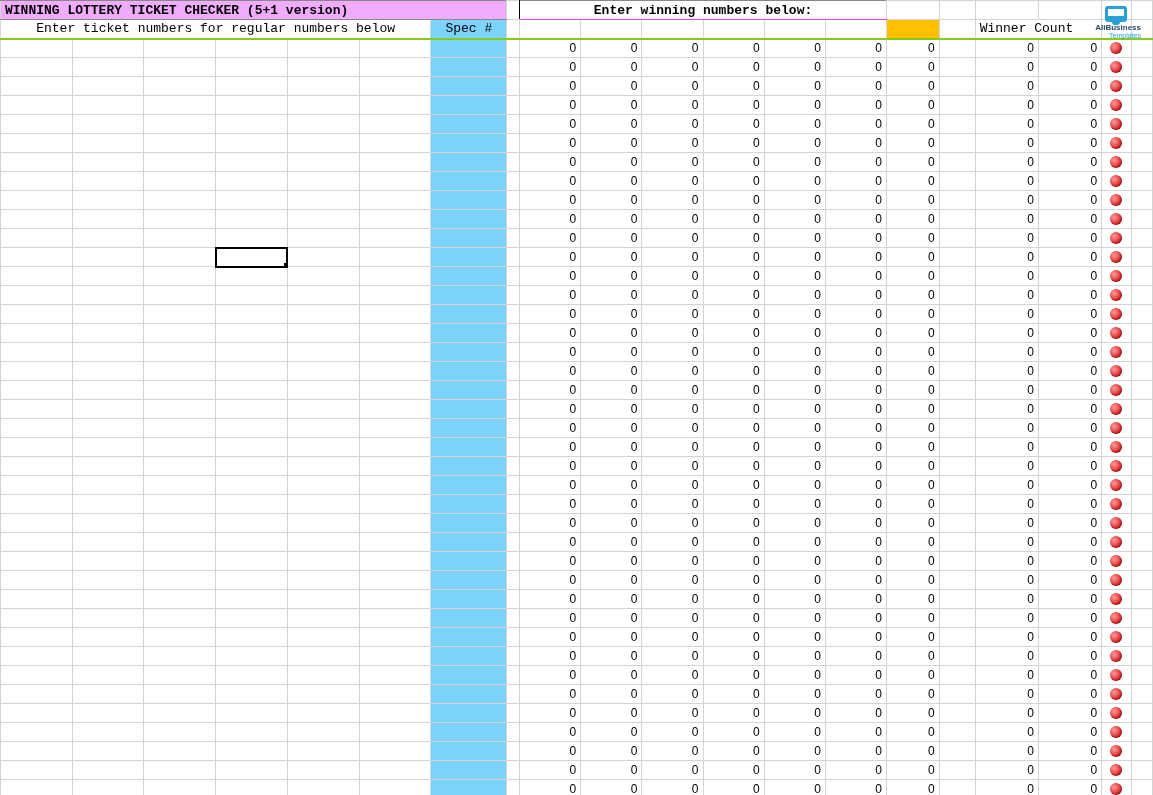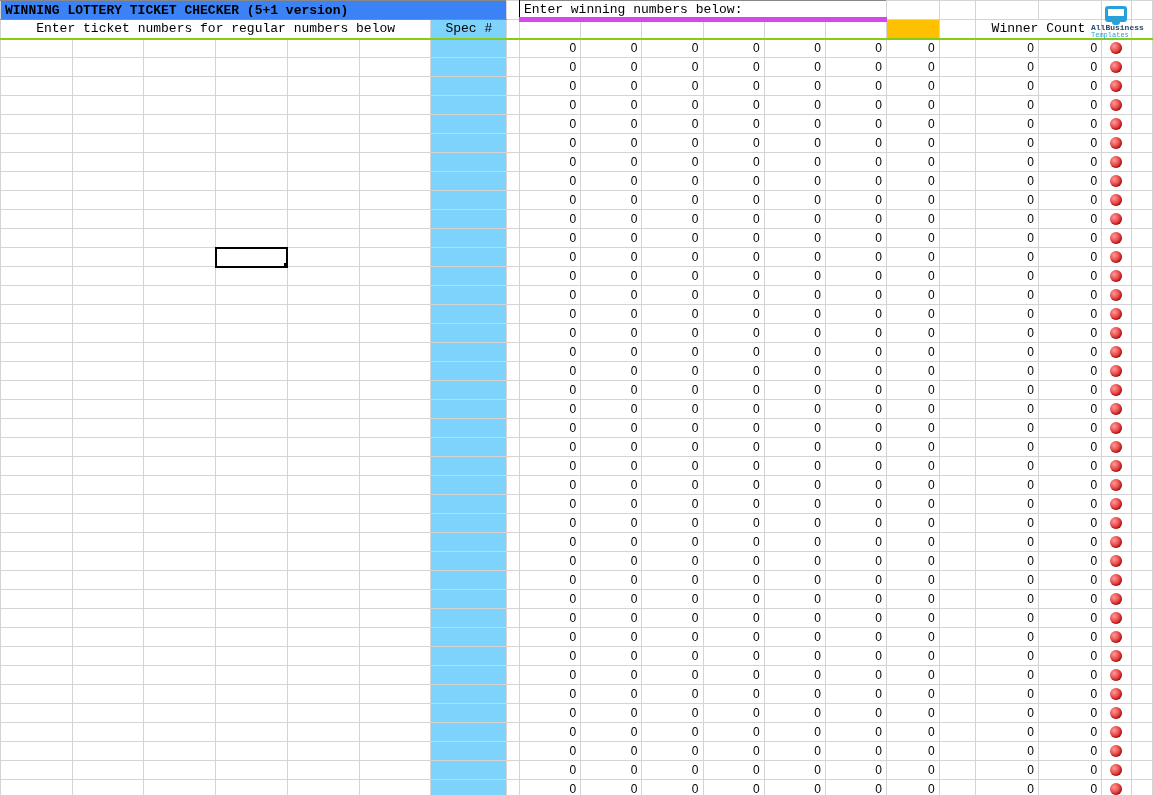--- a/index.html
+++ b/index.html
@@ -19,29 +19,31 @@
   }
   td {
     border: 1px solid #d4d4d4;
     height: 19px;
     padding: 0 4px;
     overflow: hidden;
     white-space: nowrap;
     vertical-align: middle;
   }
   .title-row td.title-cell {
-    background: #3b82f6;
+    background: #f0abfc;
     font-weight: bold;
     text-align: left;
     border-top: 1px solid #888;
     border-bottom: 1px solid #888;
   }
   .title-row td.winning-prompt {
+    text-align: center;
     border-top: 1px solid #888;
-    border-bottom: 5px solid #d946ef;
+    border-bottom: 1px solid #d946ef;
+    font-weight: bold;
   }
   .header2-row td {
     border-bottom: 2px solid #84cc16;
   }
   .spec-col {
     background: #7dd3fc;
     text-align: center;
   }
   .num-col {
     text-align: right;
@@ -79,22 +81,22 @@
     bottom: -2px;
     width: 5px;
     height: 5px;
     background: #000;
   }
   .logo {
     position: absolute;
     top: 6px;
     right: 12px;
     width: 50px;
-    text-align: left;
-    font-family: Liberation Mono, monospace;
+    text-align: right;
+    font-family: Liberation Sans, sans-serif;
   }
   .logo .icon {
     width: 22px;
     height: 16px;
     background: #2aa0d8;
     border-radius: 3px;
     margin: 0 auto 2px;
     position: relative;
   }
   .logo .icon::before {
@@ -181,21 +183,21 @@
         <td class="spec-col">Spec #</td>
         <td></td>
         <td class="num-col"></td>
         <td class="num-col"></td>
         <td class="num-col"></td>
         <td class="num-col"></td>
         <td class="num-col dashed-right"></td>
         <td class="num-col"></td>
         <td class="gold-cell"></td>
         <td></td>
-        <td colspan="2" style="text-align:center;font-family:'Courier New',monospace;">Winner Count</td>
+        <td colspan="2" style="font-family:'Courier New',monospace;">Winner Count</td>
         <td></td>
         <td></td>
       </tr>
       <tr>
         <td class=""></td>
         <td class=""></td>
         <td class=""></td>
         <td class=""></td>
         <td class=""></td>
         <td class=""></td>

